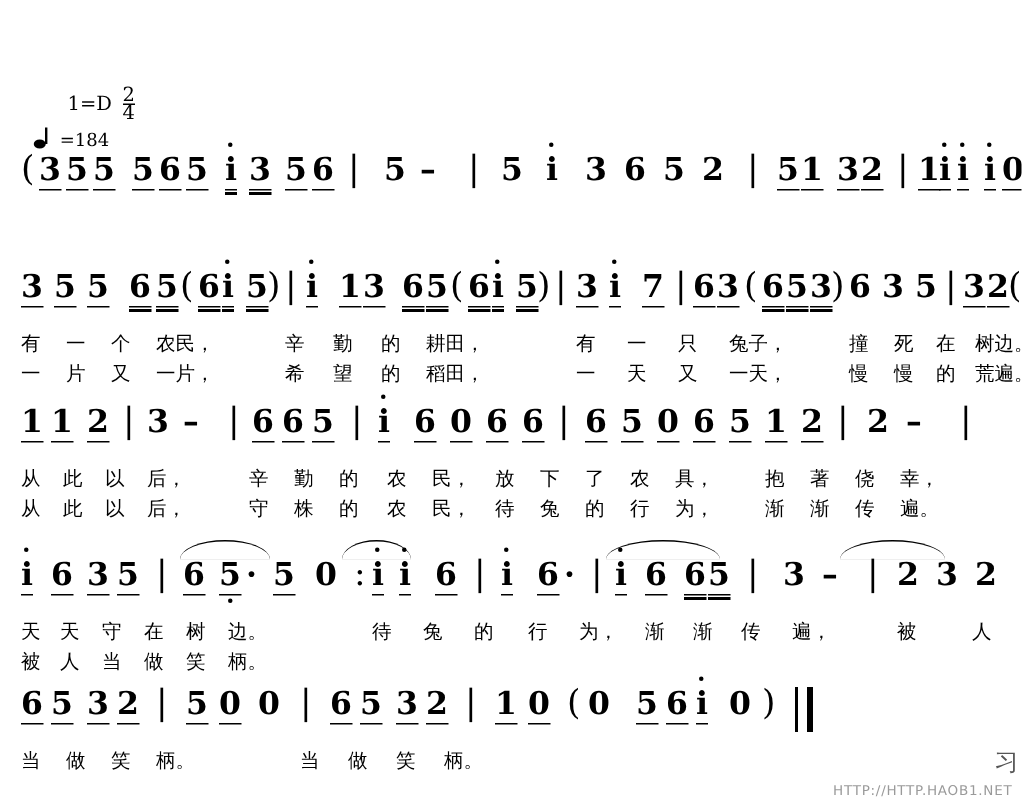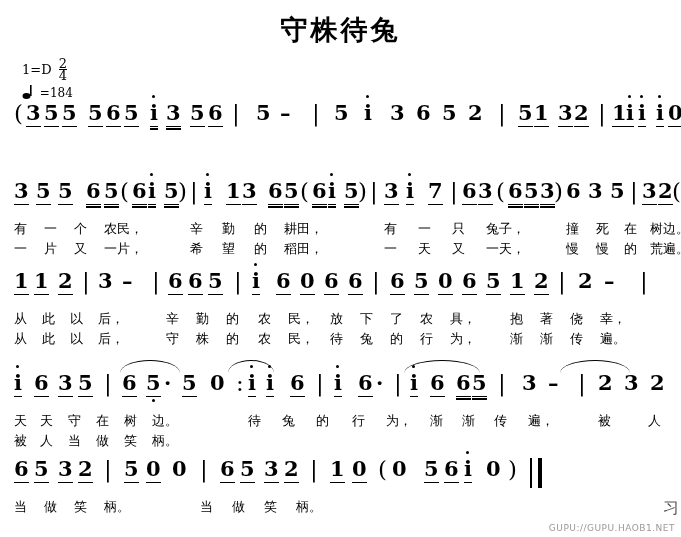--- a/index.html
+++ b/index.html
@@ -25,21 +25,21 @@
     text-align:right;
     font-size:12px;line-height:19px;
     font-family:"DejaVu Sans","Liberation Sans",sans-serif;
   }
 
   .keysig{
     position:absolute;left:22px;top:58px;
     font-size:13px;
     font-family:"DejaVu Serif","Liberation Serif",serif;
   }
-  .keysig .kk{display:inline-block;vertical-align:middle;}
+  .keysig .kk{display:inline-block;vertical-align:middle;margin-left:23px;}
   .frac{display:inline-block;vertical-align:middle;text-align:center;line-height:11px;font-size:13px;margin-left:3px;}
   .frac .num{display:block;}
   .frac .den{display:block;border-top:1px solid #000;padding-top:0px;}
   .tempo{
     position:absolute;left:22px;top:84px;
     font-size:12px;
     font-family:"DejaVu Serif","Liberation Serif",serif;
     white-space:nowrap;
   }
 
@@ -82,21 +82,20 @@
     position:absolute;right:2px;bottom:18px;
     font-size:16px;color:#555;
   }
   .endbar{position:absolute;top:2px;width:6px;height:30px;border-left:2px solid #000;border-right:4px solid #000;}
 </style>
 </head>
 <body>
 
 <div class="sheet">
 
-  <div class="title">守株待兔</div>
 
 
   <div class="keysig">
     <span class="kk">1=D</span>
     <span class="frac">
       <span class="num">2</span>
       <span class="den">4</span>
     </span>
   </div>
 
@@ -392,19 +391,19 @@
           <span class="ly" style="left: 104px;">柄。</span>
           <span class="ly" style="left: 200px;">当</span>
           <span class="ly" style="left: 232px;">做</span>
           <span class="ly" style="left: 264px;">笑</span>
           <span class="ly" style="left: 296px;">柄。</span>
         </div>
       </div>
     </div>
 
   <div class="cornerchar">习</div>
-  <div class="watermark">GUPU://GUPU.HAOB1.NET</div>
+  <div class="watermark">HTTP://HTTP.HAOB1.NET</div>
 <div class="slur" style="top: 360px; left: 120px; width: 60px;"></div>
     <div class="slur" style="top: 360px; left: 228px; width: 46px;"></div>
     <div class="slur" style="top: 360px; left: 404px; width: 76px;"></div>
     <div class="slur" style="top: 360px; left: 560px; width: 70px;"></div>
     <div class="endbar" style="left: 530px; top: 458px;"></div>
   </div>
 
 </body></html>

